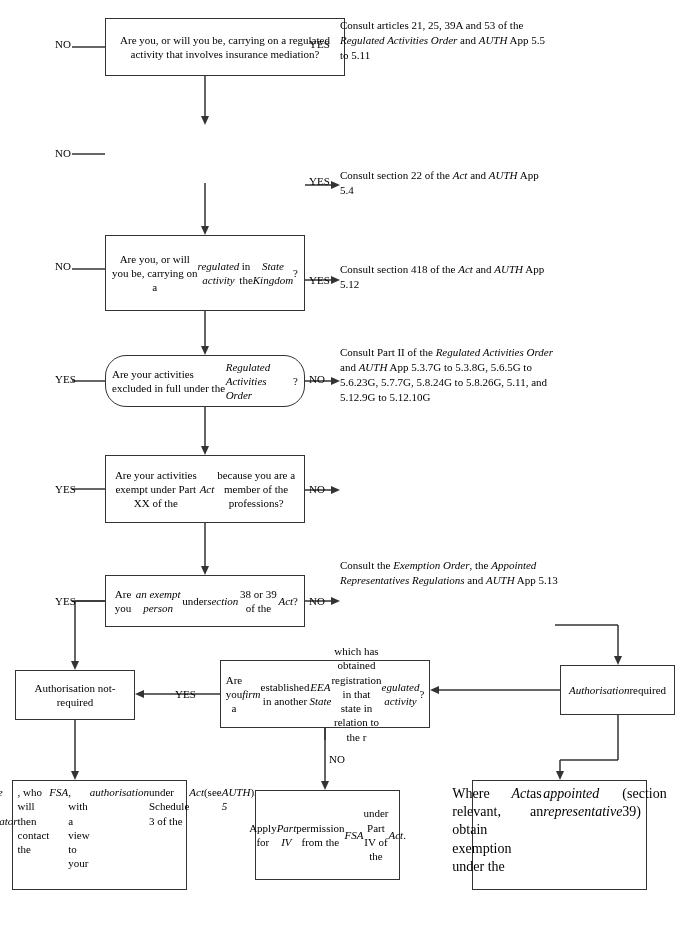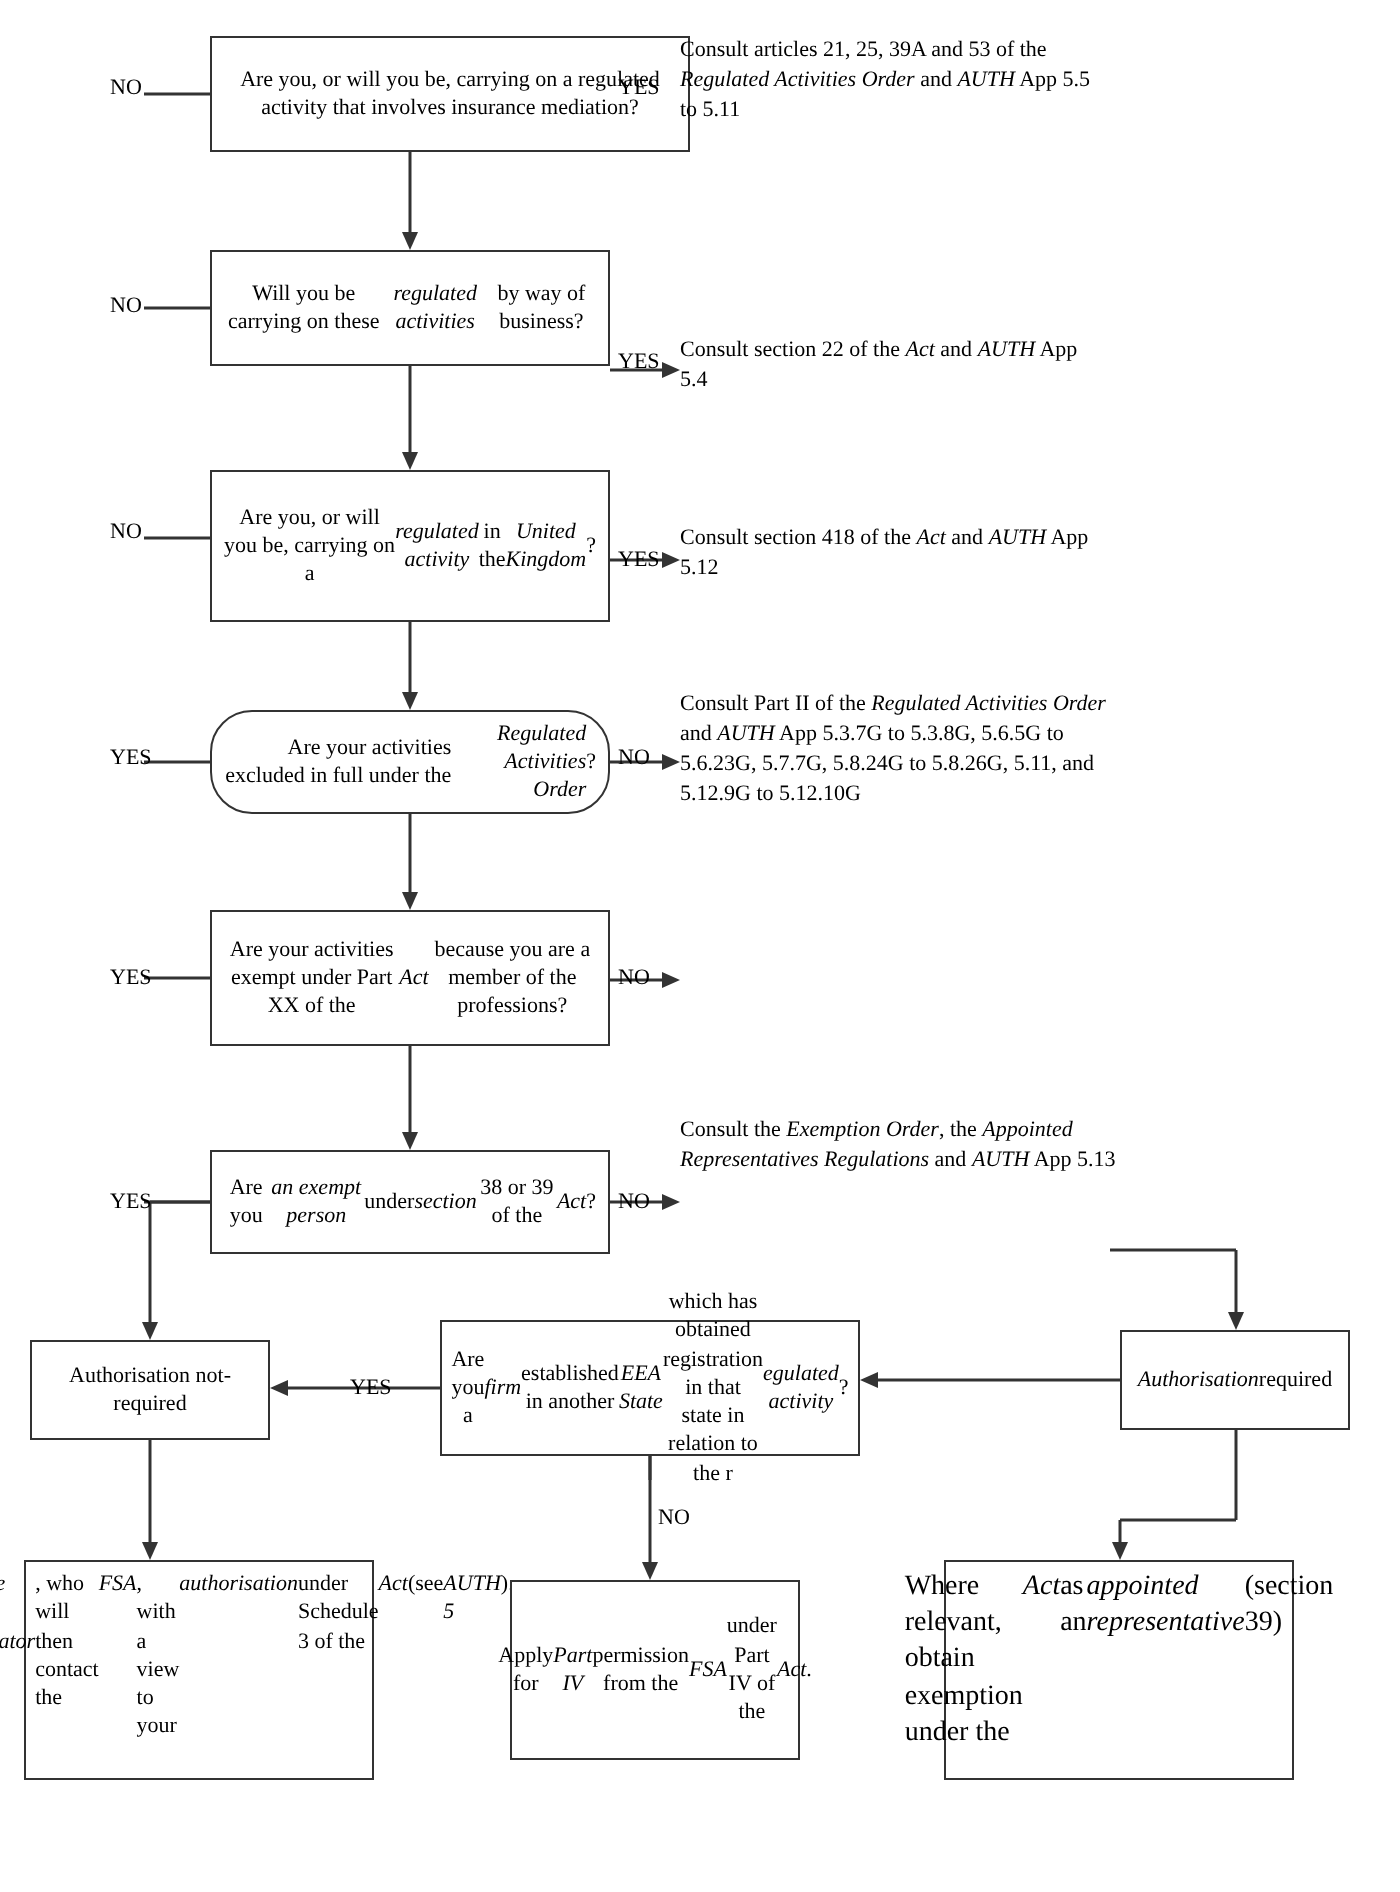--- a/index.html
+++ b/index.html
@@ -128,29 +128,26 @@
 
     <line x1="105" y1="601" x2="72" y2="601" stroke="#333" stroke-width="1.5"></line>
 
     <line x1="325" y1="728" x2="325" y2="740" stroke="#333" stroke-width="1.5"></line>
   </svg>
 
   <div class="box" style="left:105px;top:18px;width:240px;height:58px;font-size:11px;text-align:center;">
     Are you, or will you be, carrying on a regulated activity that involves insurance mediation?
   </div>
 
-  <div class="box" style="left:105px;top:125px;width:200px;height:58px;font-size:11px;text-align:center;">
-    Will you be carrying on these <em>regulated activities</em> by way of business?
-  </div>
 
   <div class="box" style="left:105px;top:235px;width:200px;height:76px;font-size:11px;text-align:center;">
-    Are you, or will you be, carrying on a <em>regulated activity</em> in the <em>United Kingdom</em>?
-  </div>
-
-  <div class="box" style="left:105px;top:355px;width:200px;height:52px;font-size:11px;text-align:right;border-radius:21px;">
+    Are you, or will you be, carrying on a <em>regulated activity</em> in the <em>State Kingdom</em>?
+  </div>
+
+  <div class="box" style="left:105px;top:355px;width:200px;height:52px;font-size:11px;text-align:left;border-radius:21px;">
     Are your activities excluded in full under the <em>Regulated Activities Order</em>?
   </div>
 
   <div class="box" style="left:105px;top:455px;width:200px;height:68px;font-size:11px;text-align:center;">
     Are your activities exempt under Part XX of the <em>Act</em> because you are a member of the professions?
   </div>
 
   <div class="box" style="left:105px;top:575px;width:200px;height:52px;font-size:11px;text-align:center;">
     Are you <em>an exempt person</em> under <em>section</em> 38 or 39 of the <em>Act</em>?
   </div>

